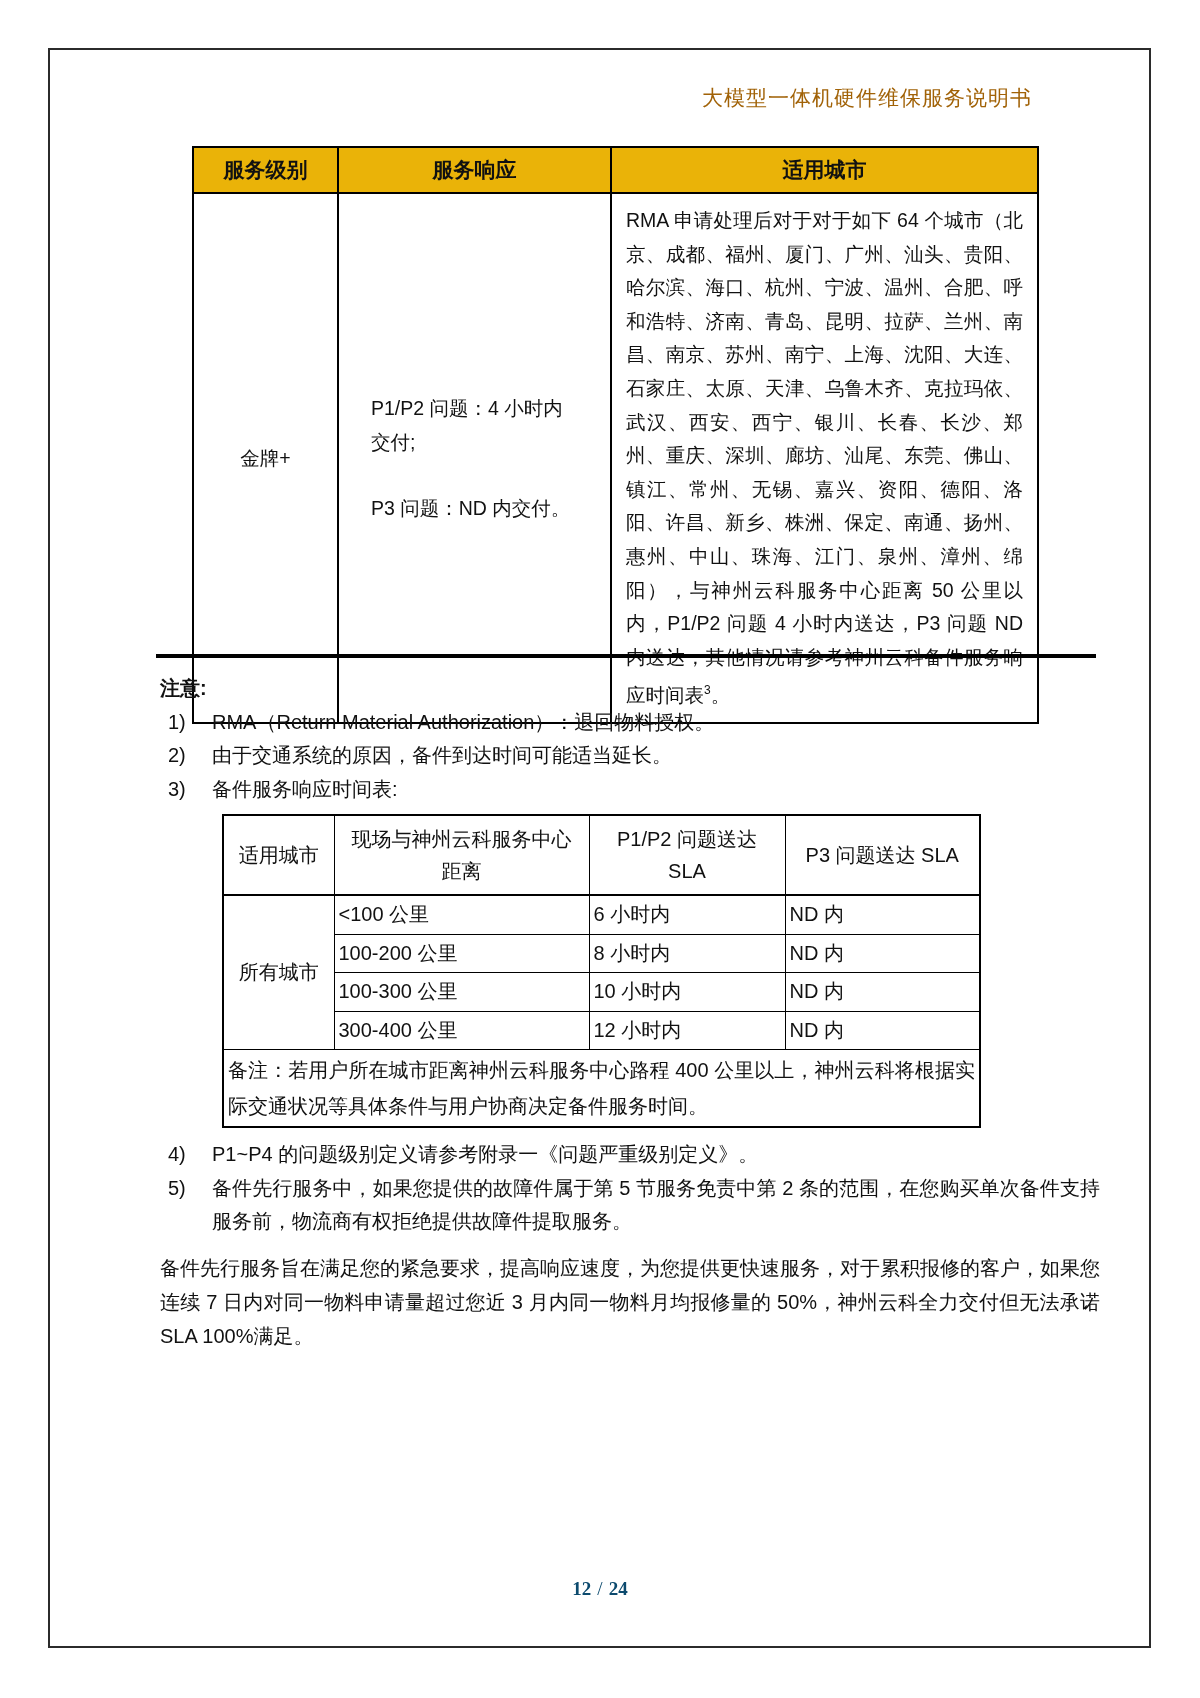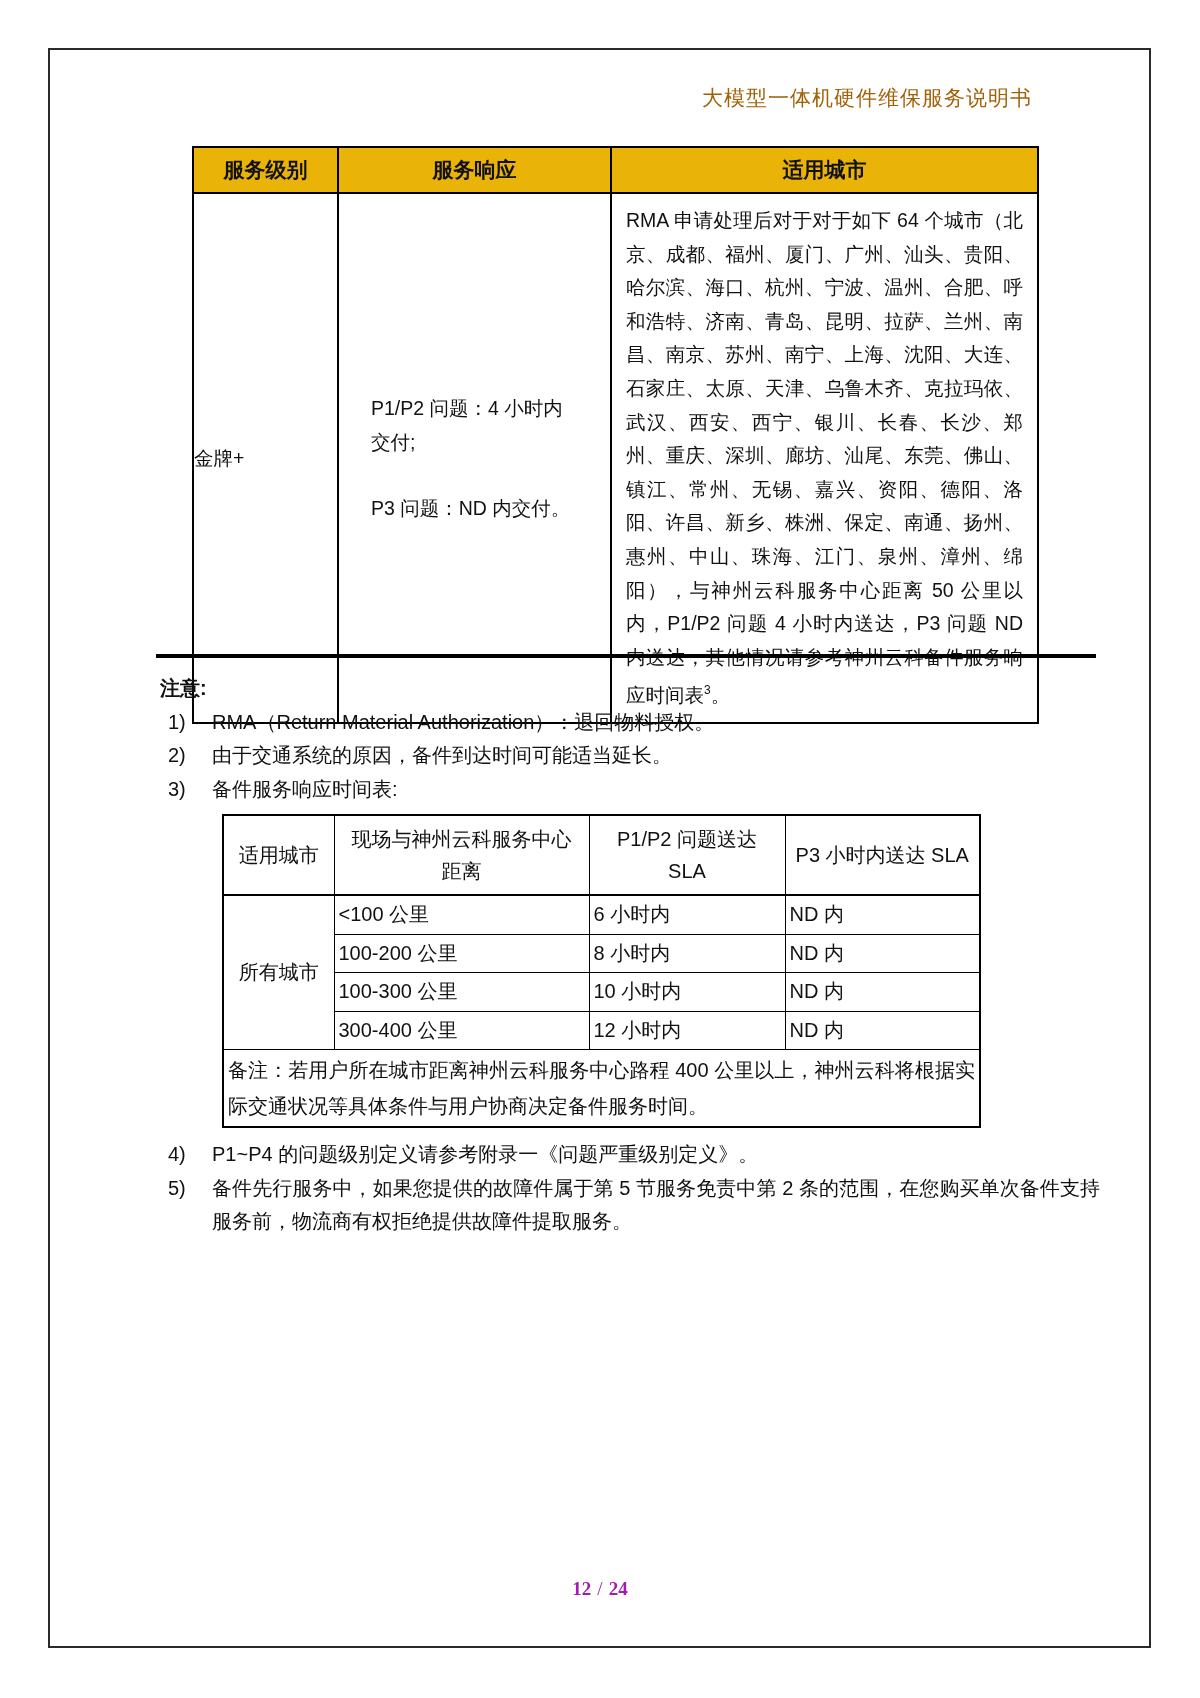--- a/index.html
+++ b/index.html
@@ -41,21 +41,21 @@
     background: #eab308;
     height: 46px;
     font-size: 21px;
     font-weight: bold;
     text-align: center;
   }
   table.svc td { height: 440px; font-size: 19.5px; }
   .svc-col1 { width: 145px; }
   .svc-col2 { width: 273px; }
   .svc-col3 { width: 427px; }
-  td.svc-level { text-align: left; }
+  td.svc-level { text-align: center; }
   td.svc-response { text-align: left; padding: 0 32px; line-height: 34px; }
   td.svc-response p + p { margin-top: 32px; }
   td.svc-cities {
     padding: 10px 14px;
     text-align: justify;
     line-height: 33.6px;
     vertical-align: top;
   }
   td.svc-cities sup { font-size: 12px; }
 
@@ -118,21 +118,21 @@
 
   
   .doc-footer {
     position: absolute;
     left: 0; top: 1578px;
     width: 1200px;
     text-align: center;
     font-family: "Liberation Serif", "DejaVu Serif", serif;
     font-size: 19px;
     font-weight: bold;
-    color: #a21caf;
+    color: #0c4a6e;
   }
   .doc-footer .sep { font-weight: normal; padding: 0 6px; }
 </style>
 </head>
 <body>
 
 <div class="page-border"></div>
 
 <div class="doc-header">大模型一体机硬件维保服务说明书</div>
 
@@ -184,21 +184,21 @@
         <col class="sla-col1">
         <col class="sla-col2">
         <col class="sla-col3">
         <col class="sla-col4">
       </colgroup>
     <thead>
       <tr>
         <th>适用城市</th>
         <th>现场与神州云科服务中心距离</th>
         <th>P1/P2 问题送达 SLA</th>
-        <th>P3 小时内送达 SLA</th>
+        <th>P3 问题送达 SLA</th>
       </tr>
     </thead>
     <tbody>
       <tr>
         <td class="sla-scope" rowspan="4">所有城市</td>
         <td>&lt;100 公里</td>
         <td>6 小时内</td>
         <td>ND 内</td>
       </tr>
       <tr>
@@ -224,17 +224,18 @@
 
   <div class="note-item">
     <span class="marker">4)</span>
     <span class="note-text">P1~P4 的问题级别定义请参考附录一《问题严重级别定义》。</span>
   </div>
   <div class="note-item">
     <span class="marker">5)</span>
     <span class="note-text">备件先行服务中，如果您提供的故障件属于第 5 节服务免责中第 2 条的范围，在您购买单次备件支持服务前，物流商有权拒绝提供故障件提取服务。</span>
   </div>
 
+  <p class="closing">备件先行服务旨在满足您的紧急要求，提高响应速度，为您提供更快速服务，对于累积报修的客户，如果您连续 7 日内对同一物料申请量超过您近 3 月内同一物料月均报修量的 50%，神州云科全力交付但无法承诺 SLA 100%满足。</p>
 </div>
 
 <div class="doc-footer">
   <span>12</span><span class="sep">/</span><span>24</span>
 </div>
 
 </body></html>

